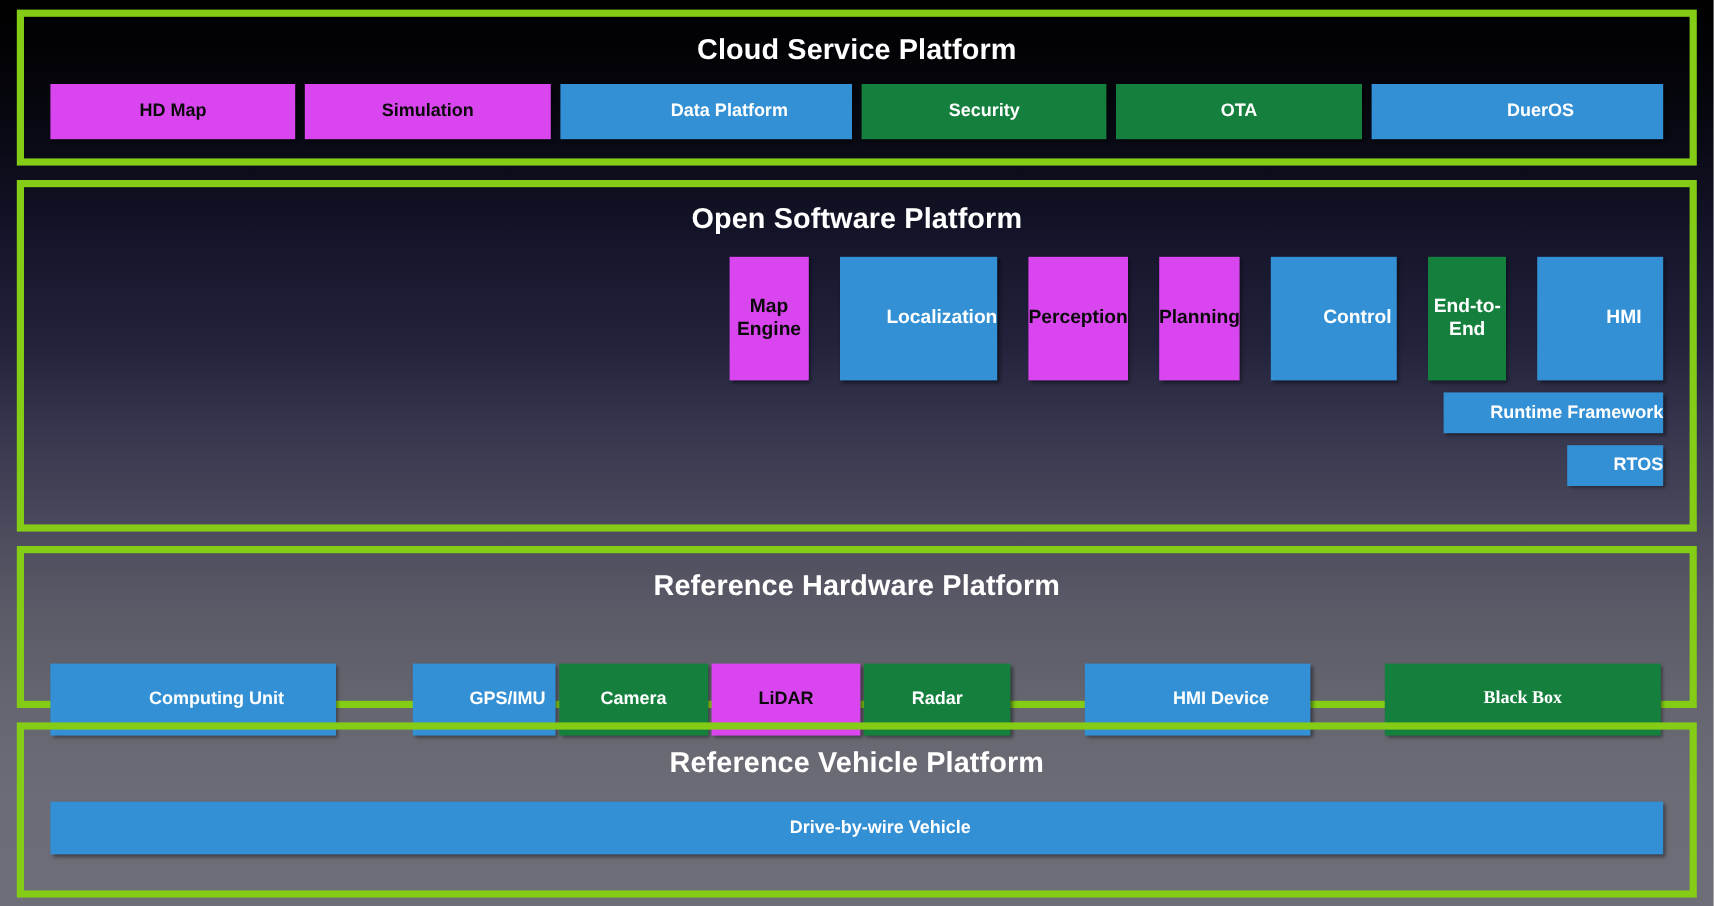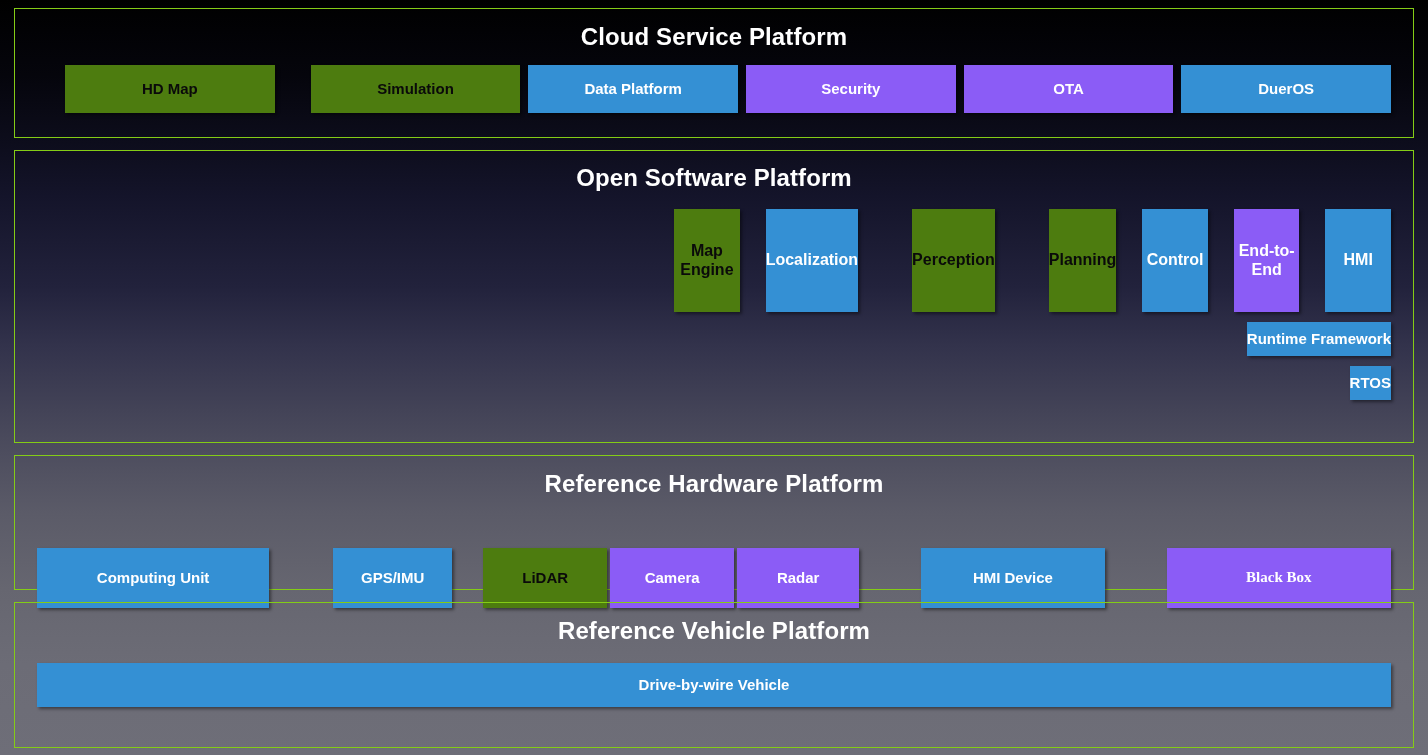--- a/index.html
+++ b/index.html
@@ -33,21 +33,21 @@
     left: 14px;
     top: 8px;
     width: 1400px;
     height: 740px;
     display: flex;
     flex-direction: column;
   }
 
   
   .panel {
-    border: 1px solid #84cc16;
+    border: 6px solid #84cc16;
     position: relative;
     background: transparent;
   }
 
   .panel-title {
     width: 100%;
     text-align: center;
     color: #ffffff;
     font-weight: bold;
     font-size: 24px;
@@ -63,23 +63,23 @@
   .box {
     display: flex;
     align-items: center;
     justify-content: center;
     text-align: center;
     font-weight: bold;
     font-size: 15px;
     line-height: 1.15;
     box-shadow: 2px 2px 3px rgba(0,0,0,0.45);
   }
-  .box.yellow { background: #4d7c0f; color: #0a0a0a; margin-left: 28px; }
-  .box.blue   { background: #3490d4; color: #ffffff; }
-  .box.red    { background: #8b5cf6; color: #ffffff; }
+  .box.yellow { background: #d946ef; color: #0a0a0a; }
+  .box.blue   { background: #3490d4; color: #ffffff; padding-left: 39px; }
+  .box.red    { background: #15803d; color: #ffffff; }
 
   
   #cloud-panel {
     height: 130px;
     padding: 14px 22px 16px 22px;
     display: flex;
     flex-direction: column;
   }
   #cloud-panel .panel-title { margin-bottom: 14px; }
   #cloud-row { gap: 8px; flex: 1; max-height: 48px; }
@@ -161,22 +161,22 @@
     <div class="box blue wide-bar">RTOS</div>
   </section>
 
   <section class="panel" id="hardware-panel">
     <div class="panel-title">Reference Hardware Platform</div>
     <div class="row" id="hardware-row">
       <div class="box blue" style="width:238px;">Computing Unit</div>
       <div class="hw-gap" style="width:64px;"></div>
       <div class="sensor-cluster">
         <div class="box blue" style="width:119px;">GPS/IMU</div>
+        <div class="box red" style="width:124px;">Camera</div>
         <div class="box yellow" style="width:124px;">LiDAR</div>
-        <div class="box red" style="width:124px;">Camera</div>
         <div class="box red" style="width:122px;">Radar</div>
       </div>
       <div class="hw-gap" style="width:62px;"></div>
       <div class="box blue" style="width:188px;text-align:center;">HMI Device</div>
       <div class="hw-gap" style="width:62px;"></div>
       <div class="box red" style="width:230px;font-family:Liberation Serif, serif;">Black Box</div>
     </div>
   </section>
 
   <section class="panel" id="vehicle-panel">

